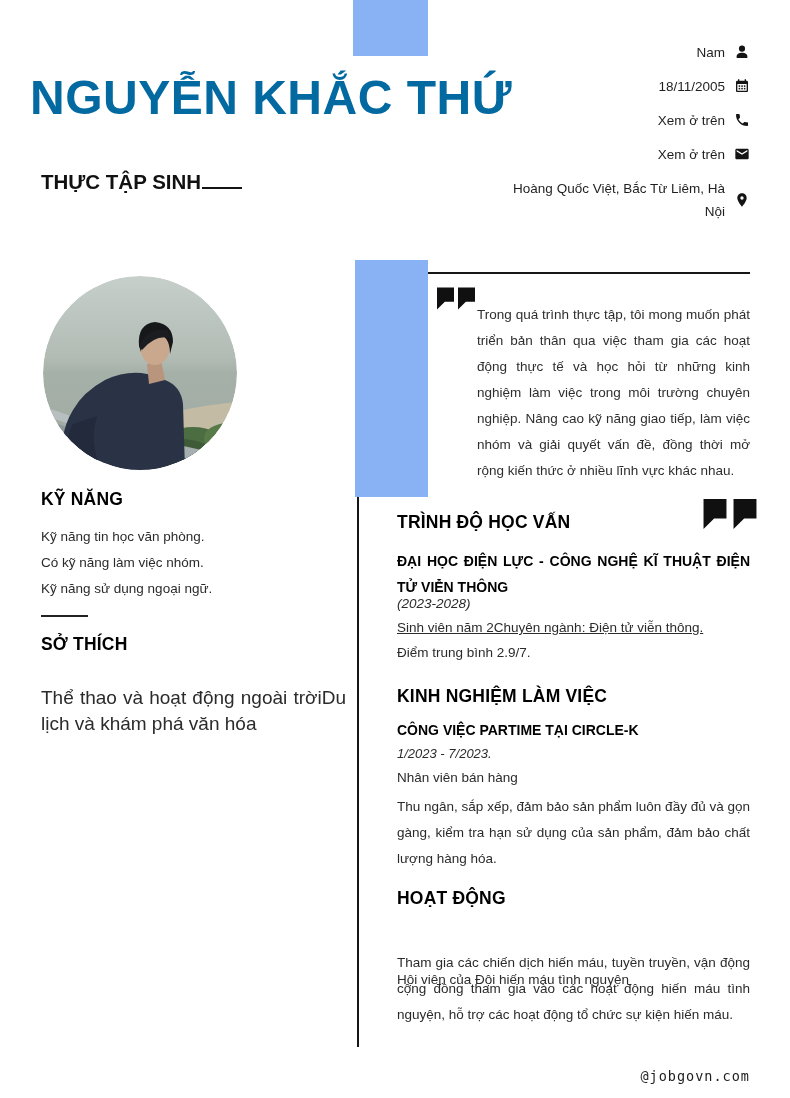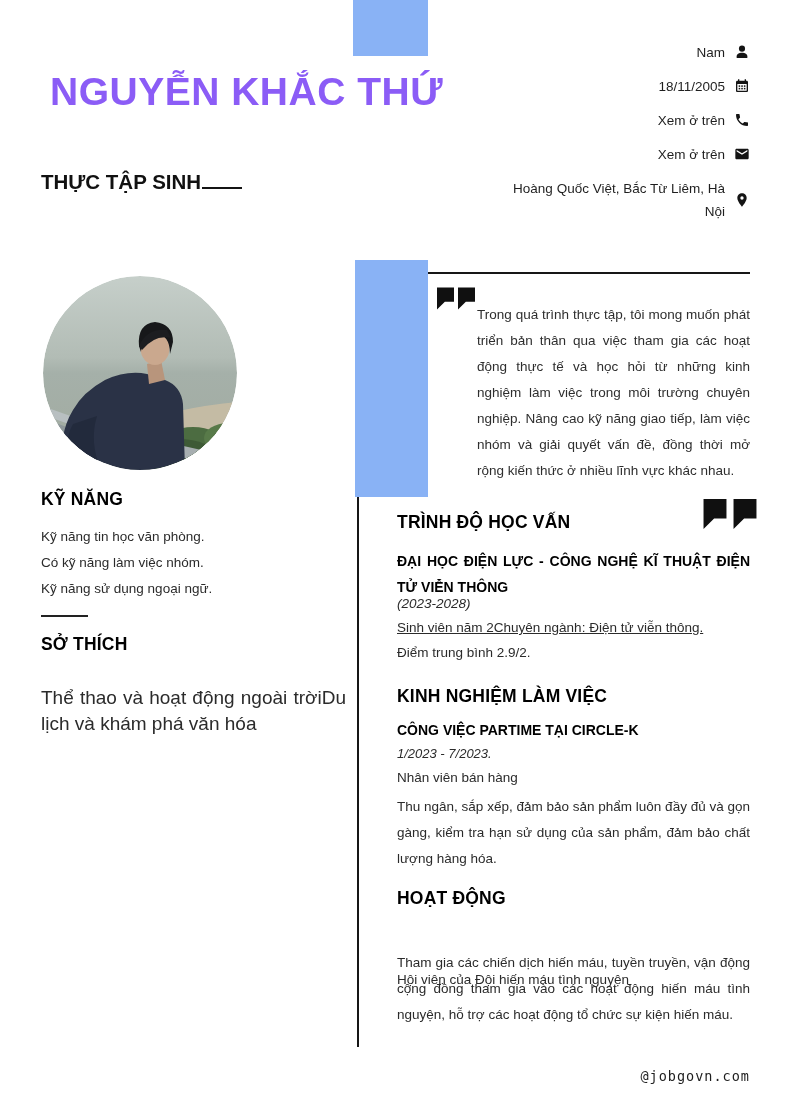--- a/index.html
+++ b/index.html
@@ -10,22 +10,22 @@
     background:#ffffff; overflow:hidden;
   }
   .abs { position:absolute; }
 
   
   .top-rect    { left:353px; top:0;     width:75px; height:56px;  background:#89b2f5; }
   .quote-rect  { left:355px; top:260px; width:73px; height:237px; background:#89b2f5; }
 
   
   .name {
-    left:50px; top:70px; width:460px;
-    font-size:39px; font-weight:900; letter-spacing:.5px; color:#8b5cf6;
+    left:30px; top:70px; width:460px;
+    font-size:48px; font-weight:900; letter-spacing:.5px; color:#0369a1;
     white-space:nowrap;
   }
   .job-title {
     left:41px; top:170px; font-size:20.5px; font-weight:700; color:#111;
     white-space:nowrap;
   }
   .job-underline {
     display:inline-block; width:40px; height:2px; background:#141414;
     vertical-align:baseline; margin-left:1px;
   }
@@ -233,21 +233,21 @@
     <li>Kỹ năng sử dụng ngoại ngữ.</li>
   </ul>
   <div class="abs mini-divider"></div>
   <h2 class="abs h2 hobbies-h">SỞ THÍCH</h2>
   <p class="abs hobbies-text">Thể thao và hoạt động ngoài trờiDu lịch và khám phá văn hóa</p>
 
   <h2 class="abs h2 edu-h">TRÌNH ĐỘ HỌC VẤN</h2>
   <p class="abs edu-school">ĐẠI HỌC ĐIỆN LỰC - CÔNG NGHỆ KĨ THUẬT ĐIỆN TỬ VIỄN THÔNG</p>
   <p class="abs edu-years">(2023-2028)</p>
   <p class="abs edu-line1">Sinh viên năm 2Chuyên ngành: Điện tử viễn thông.</p>
-  <p class="abs edu-line2">Điểm trung bình 2.9/2.</p>
+  <p class="abs edu-line2">Điểm trung bình 2.9/7.</p>
 
   <h2 class="abs h2 exp-h">KINH NGHIỆM LÀM VIỆC</h2>
   <p class="abs exp-job">CÔNG VIỆC PARTIME TẠI CIRCLE-K</p>
   <p class="abs exp-dates">1/2023 - 7/2023.</p>
   <p class="abs exp-role">Nhân viên bán hàng</p>
   <p class="abs exp-desc">Thu ngân, sắp xếp, đảm bảo sản phẩm luôn đầy đủ và gọn gàng, kiểm tra hạn sử dụng của sản phẩm, đảm bảo chất lượng hàng hóa.</p>
 
   <h2 class="abs h2 act-h">HOẠT ĐỘNG</h2>
   <p class="abs act-line1">Hội viên của Đội hiến máu tình nguyện</p>
   <p class="abs act-desc">Tham gia các chiến dịch hiến máu, tuyền truyền, vận động cộng đồng tham gia vào các hoạt động hiến máu tình nguyện, hỗ trợ các hoạt động tổ chức sự kiện hiến máu.</p>

